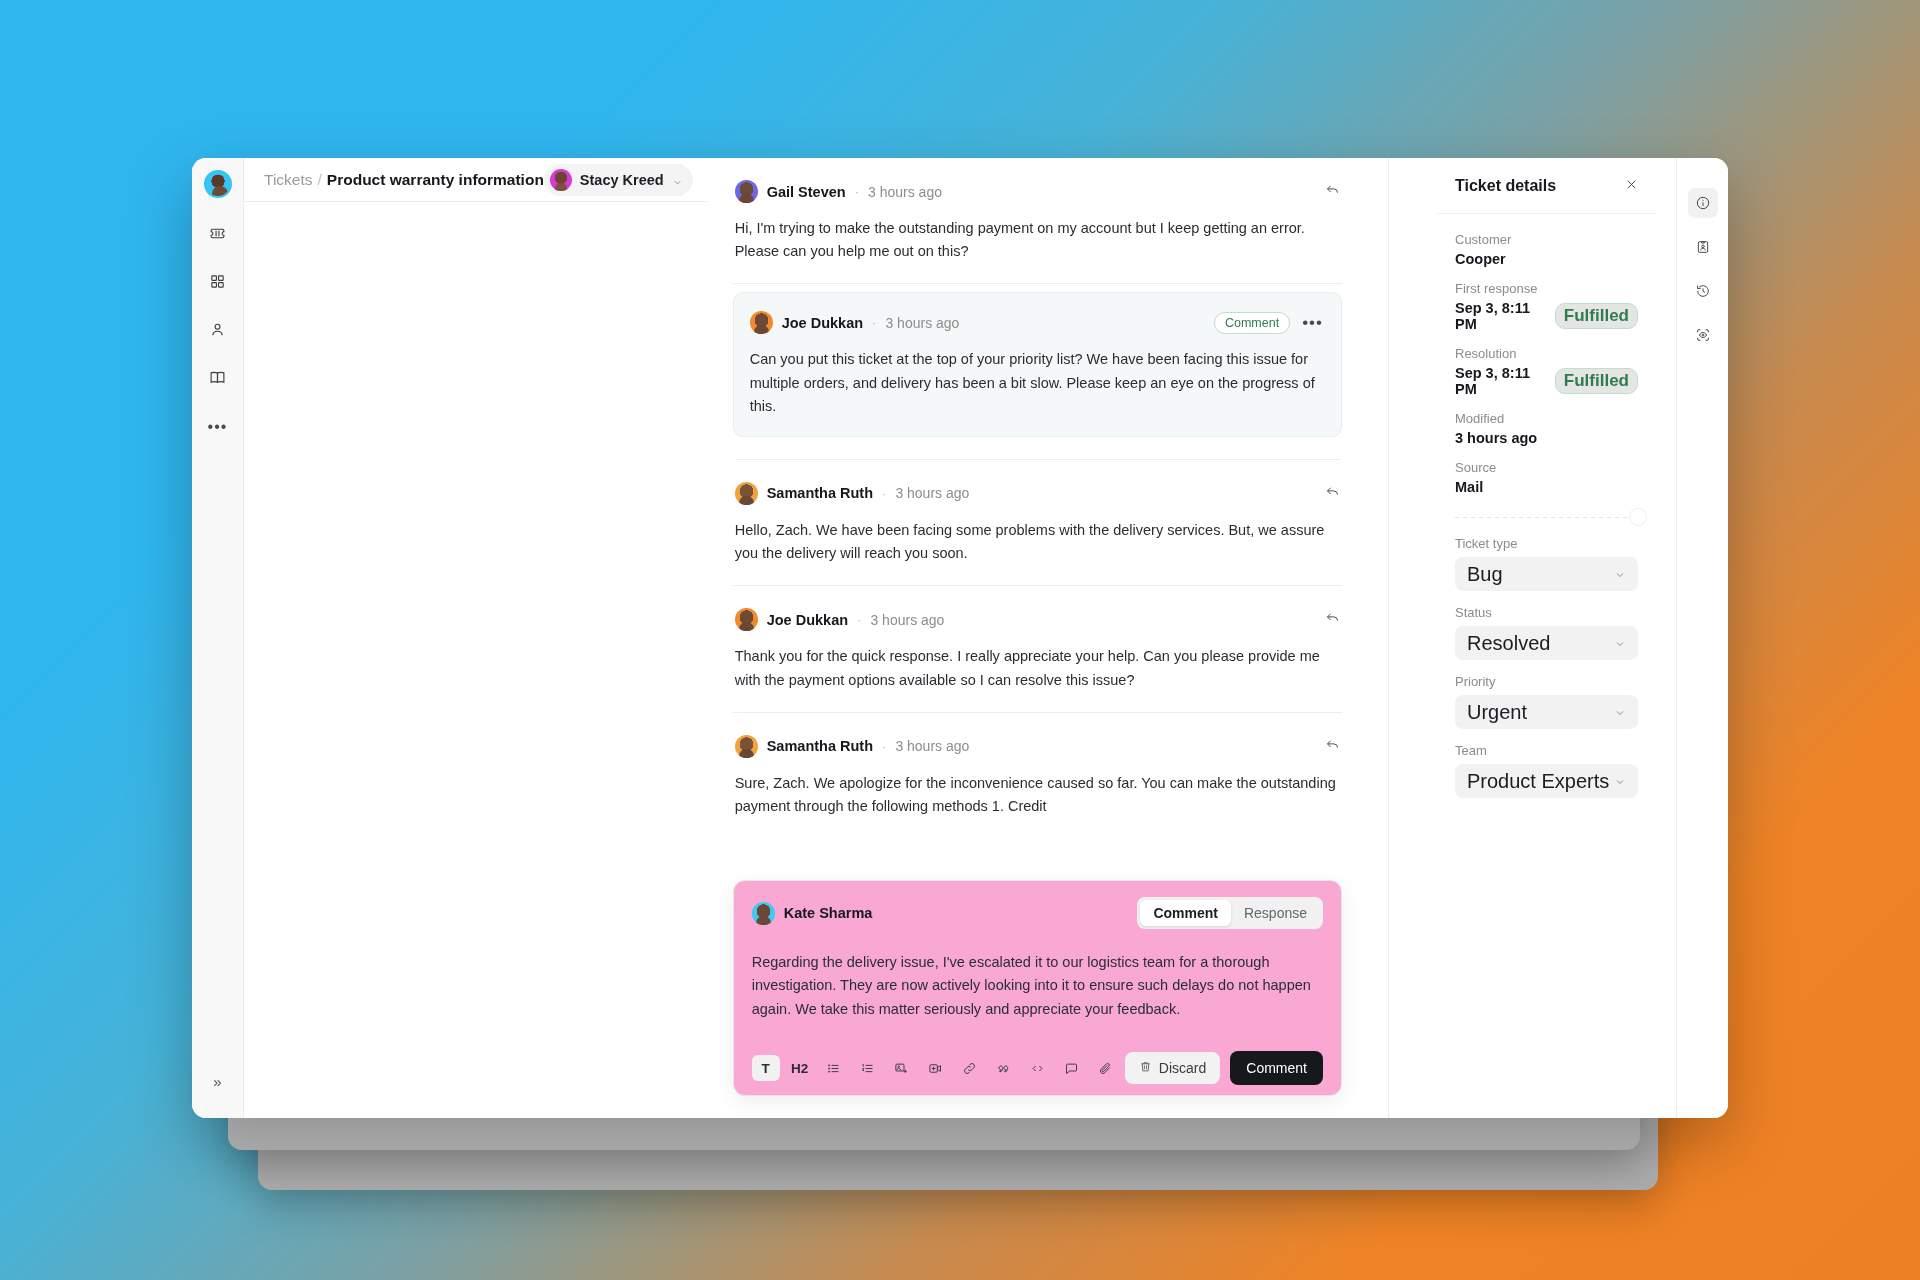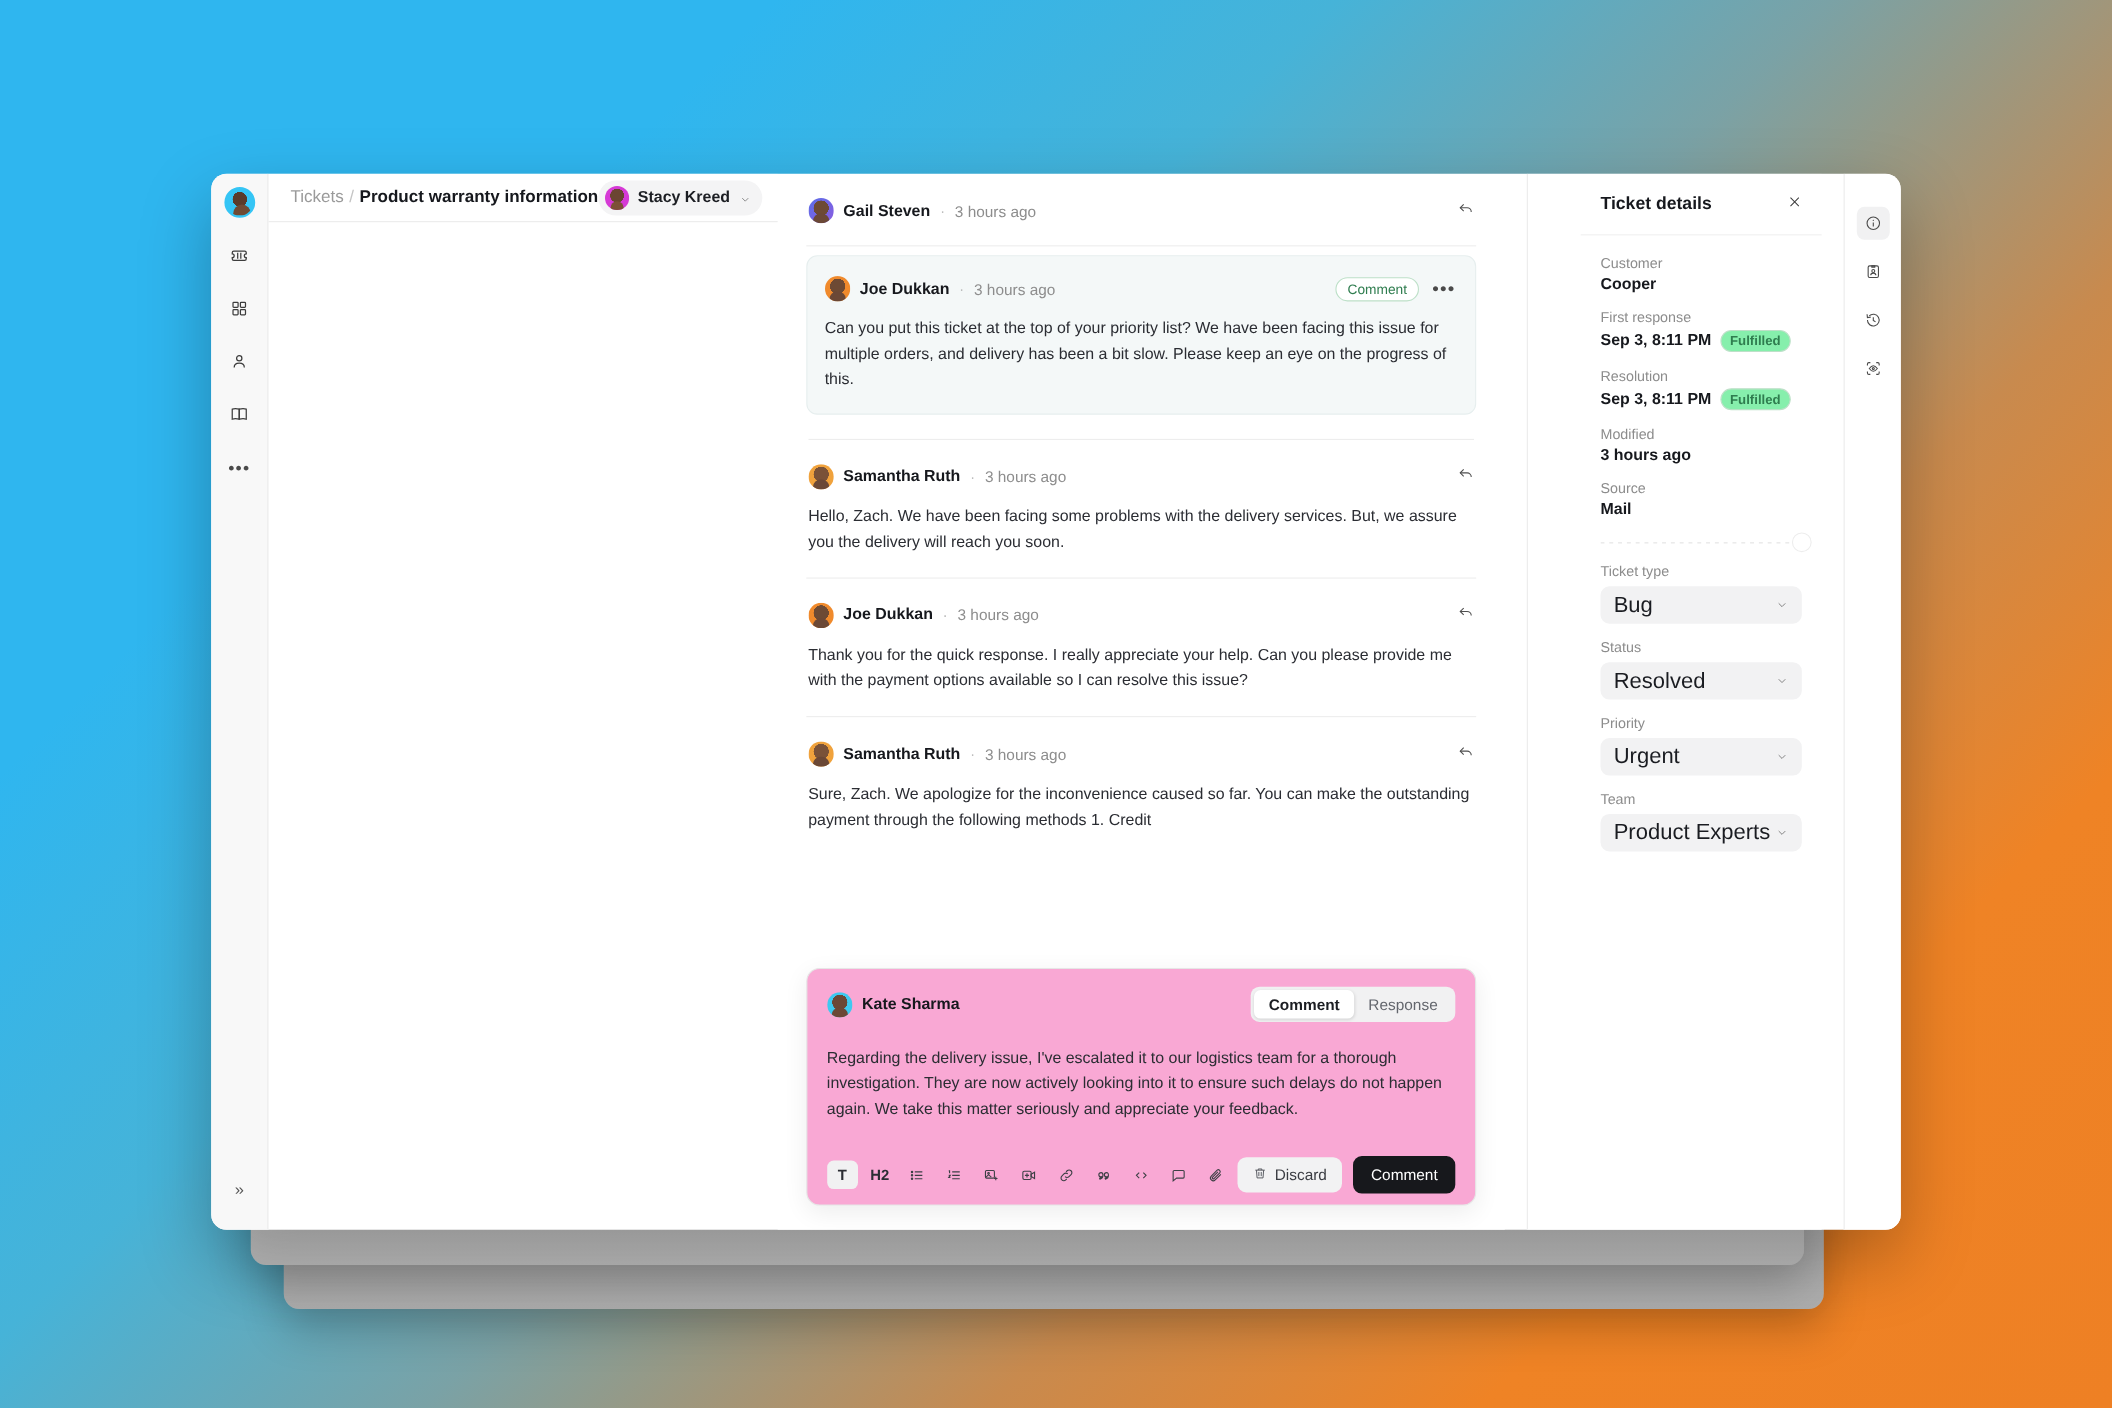--- a/index.html
+++ b/index.html
@@ -176,22 +176,22 @@
     padding: 0 18px; border-bottom: 1px solid #efefef;
   }
   .det-title { font-size: 16px; font-weight: 700; color:#16181d; }
   .x-btn { cursor:pointer; }
   .x-btn svg { width: 13px; height: 13px; stroke:#3c3c3c; stroke-width:1.7; fill:none;}
   .det-body { padding: 18px 18px 0 18px; }
   .fld-label { font-size: 13px; color:#8c8c8c; margin-top: 14px; }
   .fld-label:first-child { margin-top: 0; }
   .fld-val { font-size: 14.5px; color:#16181d; font-weight: 700; margin-top: 4px; display:flex; align-items:center; gap:8px; }
   .pill-fulfilled {
-    border:1px solid #bde0c8; color:#2f7d4f; background:#86efac;
-    font-size: 12px; border-radius: 10px; padding: 2px 8px; font-weight: 600;
+    border:1px solid #bde0c8; color:#2f7d4f; background:#e5e5e5;
+    font-size: 17px; border-radius: 10px; padding: 2px 8px; font-weight: 600;
   }
   .det-divider {
     margin: 22px 0 0 0; position: relative; height: 1px;
   }
   .det-divider .dash {
     position:absolute; left:0; right:0; top:0; height:1px;
     background-image: linear-gradient(to right, #e2e2e2 50%, transparent 50%);
     background-size: 8px 1px;
   }
   .notch {
@@ -307,20 +307,21 @@
               <span class="time">3 hours ago</span>
               <span class="msg-actions">
                 <span class="reply-ico">
                   <svg viewBox="0 0 24 24">
                       <polyline points="9 6 4 11 9 16"></polyline>
                       <path d="M4 11h10a6 6 0 0 1 6 6"></path>
                     </svg>
                 </span>
               </span>
             </div>
+            <div class="msg-body">Hi, I'm trying to make the outstanding payment on my account but I keep getting an error. Please can you help me out on this?</div>
           </div>
 
           <div class="msg highlight">
             <div class="msg-head">
               <span class="avatar av-joe"></span>
               <span class="author">Joe Dukkan</span>
               <span class="dot-sep">·</span>
               <span class="time">3 hours ago</span>
               <span class="msg-actions">
                 <span class="badge-comment">Comment</span>

